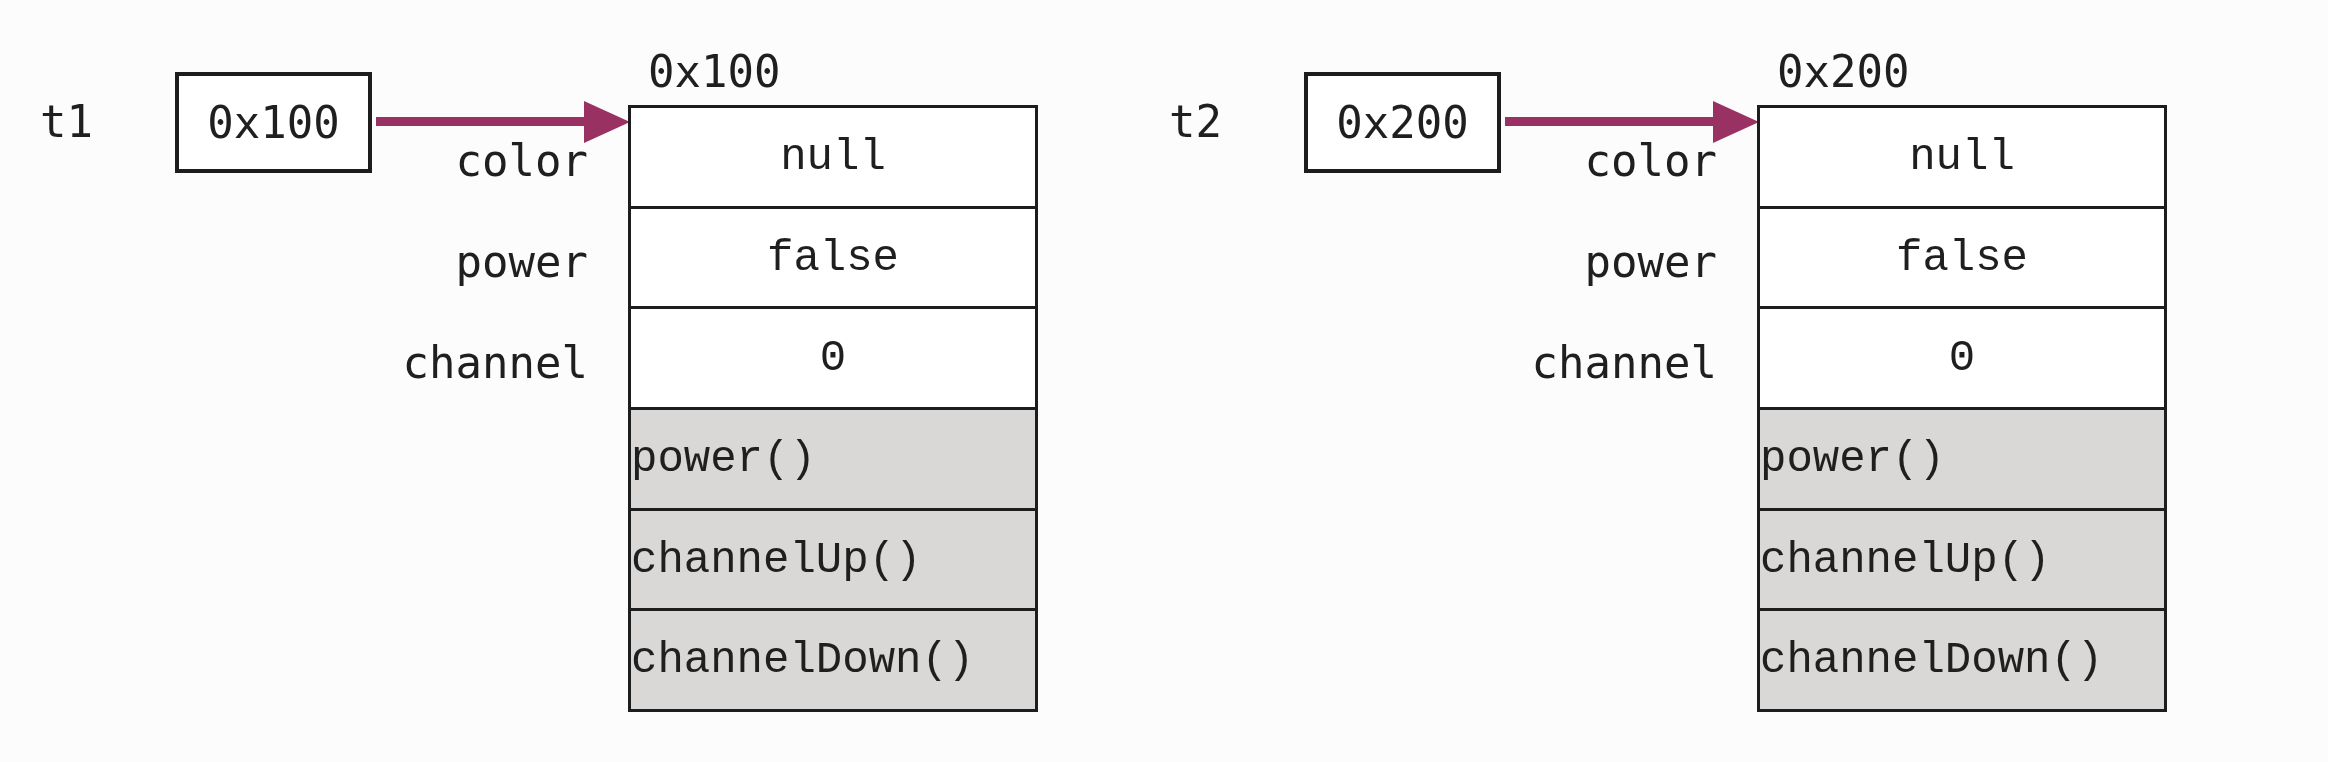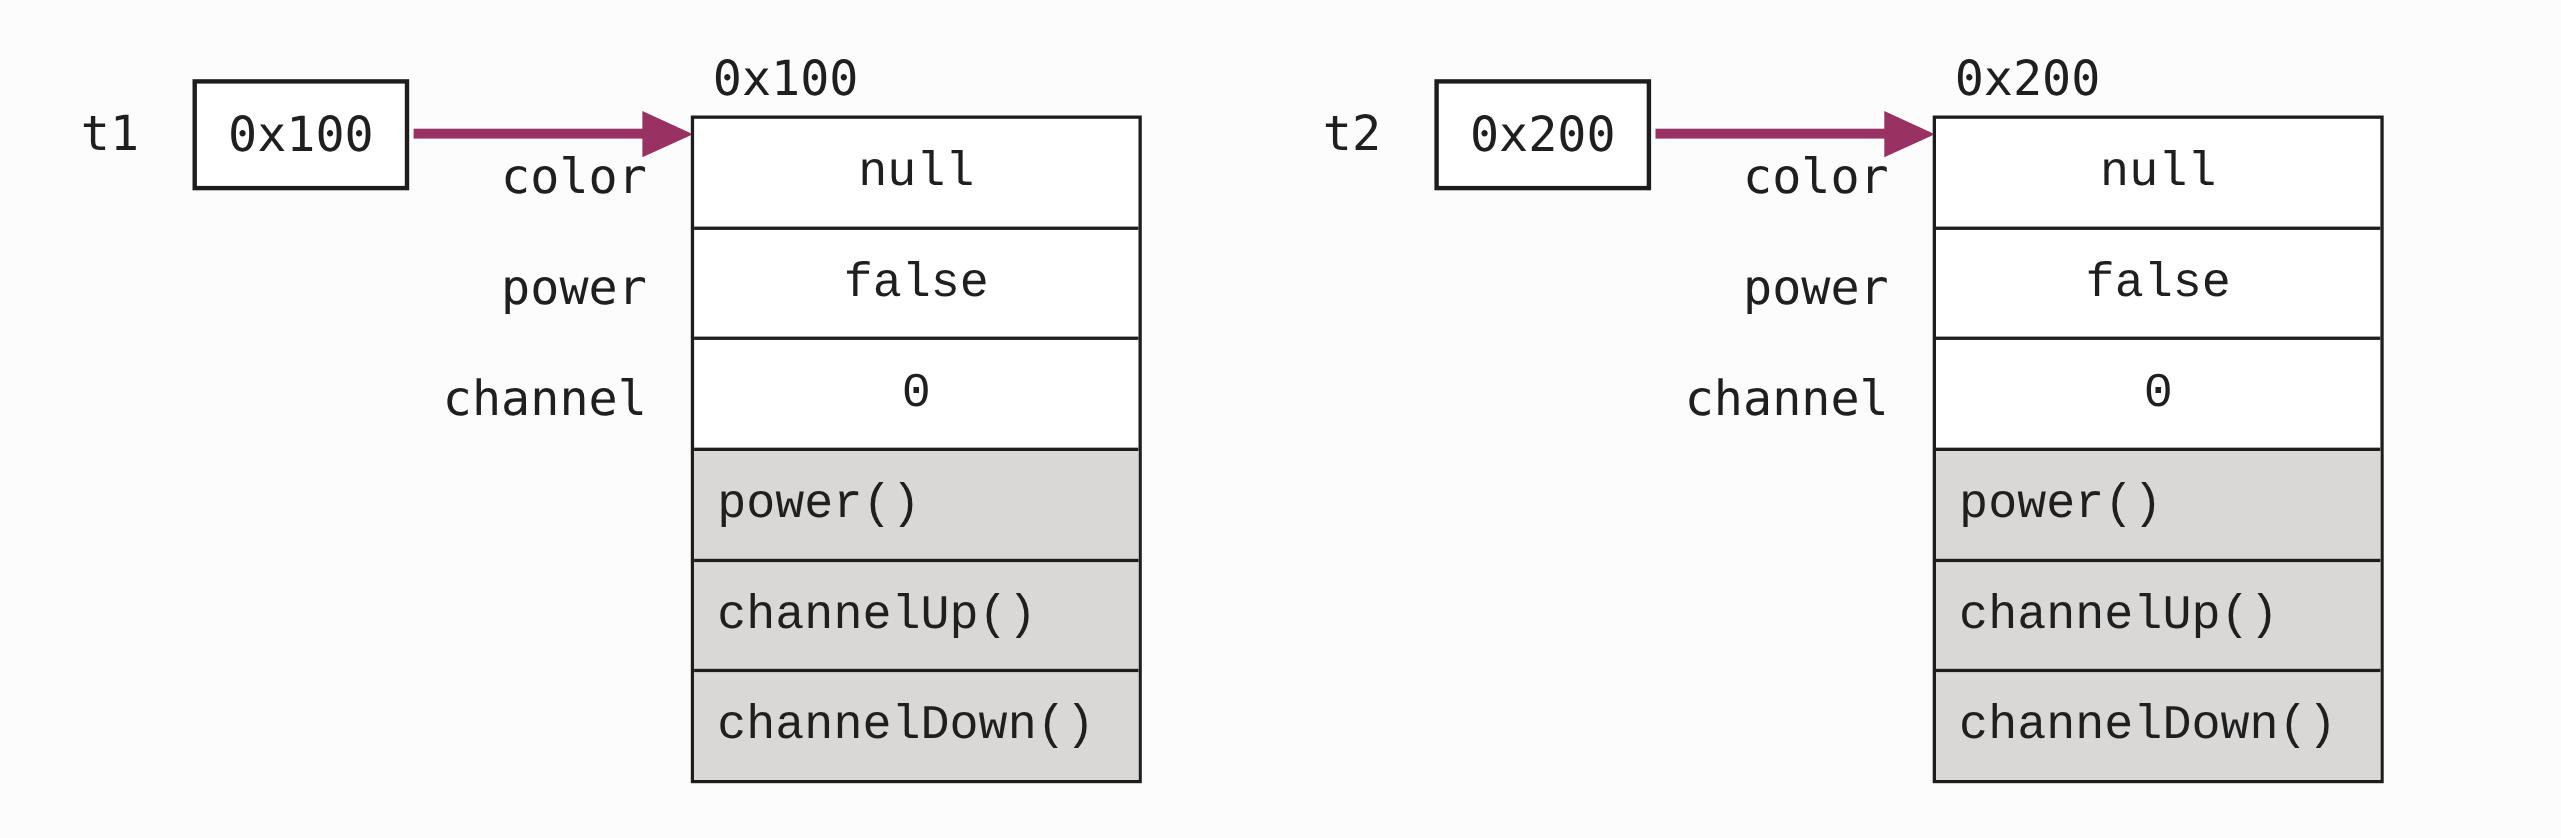--- a/index.html
+++ b/index.html
@@ -24,21 +24,21 @@
   .obj-group{position:absolute;inset:0;}
 
   
   .ref-label{
     position:absolute;
     left:calc(var(--ox) + 40px);
     top:94px;
     width:120px;
     height:56px;
     line-height:56px;
-    text-align:center;
+    text-align:left;
   }
   
   .ref-box{
     position:absolute;
     left:calc(var(--ox) + 175px);
     top:72px;
     width:197px;
     height:101px;
     border:4px solid var(--line);
     background:#fff;
@@ -102,21 +102,20 @@
   .row{
     flex:1;
     display:flex;
     align-items:center;
     justify-content:center;
   }
   .row + .row{border-top:3px solid var(--line);}
   .row.method{
     background:var(--method-bg);
     justify-content:flex-start;
-    padding-left:21px;
     align-items:center;
   }
 </style>
 </head>
 <body>
 
 <div class="canvas">
 
   <section class="obj-group" style="--ox:0px">
     <div class="ref-label">t1</div>

